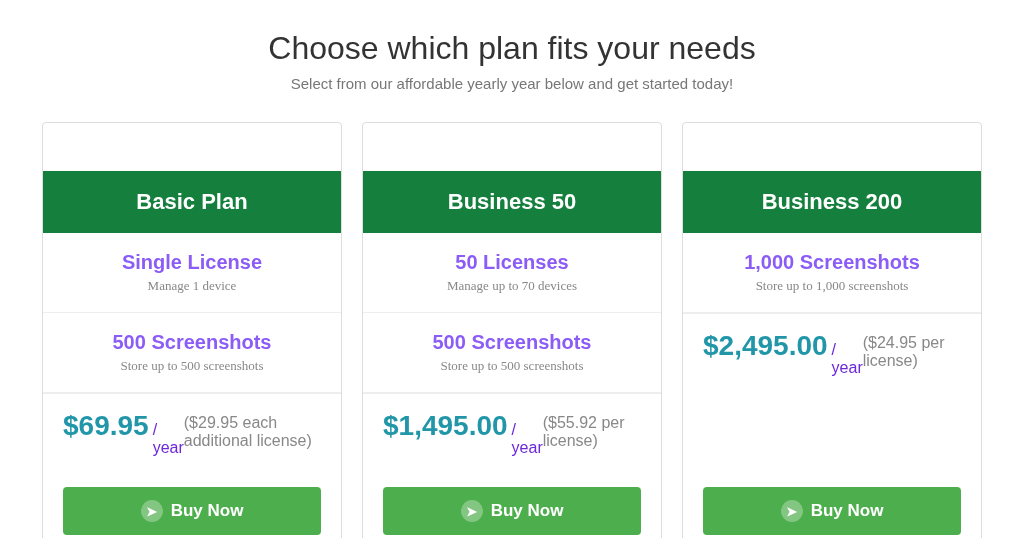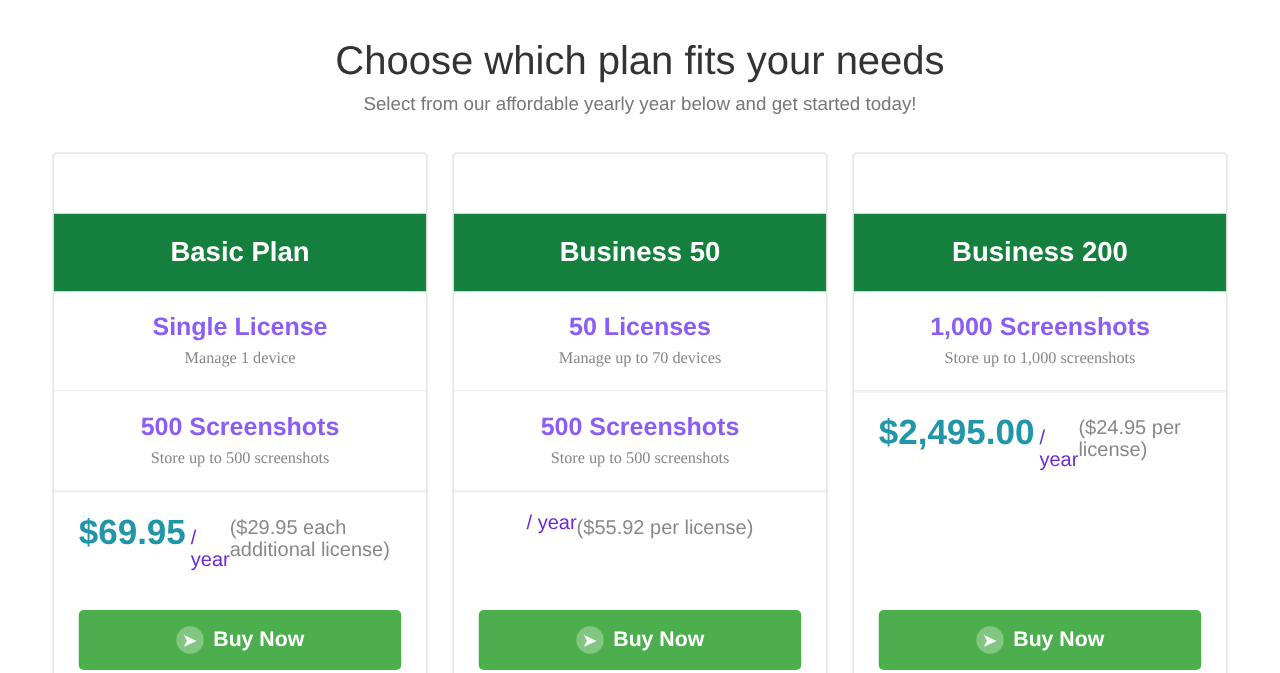--- a/index.html
+++ b/index.html
@@ -170,20 +170,21 @@
       <div class="plan-feature">
         <div class="feature-title">50 Licenses</div>
         <div class="feature-desc">Manage up to 70 devices</div>
       </div>
       <div class="plan-feature">
         <div class="feature-title">500 Screenshots</div>
         <div class="feature-desc">Store up to 500 screenshots</div>
       </div>
       <div class="plan-price-section">
         <div class="price-main">
+          <span class="price-amount">$1,495.00</span>
           <span class="price-period">/ year</span>
         </div>
         <div class="price-note">($55.92 per license)</div>
       </div>
       <div class="plan-footer">
         <button class="buy-button">
           <span class="arrow-circle">➤</span>
           <span>Buy Now</span>
         </button>
       </div>

